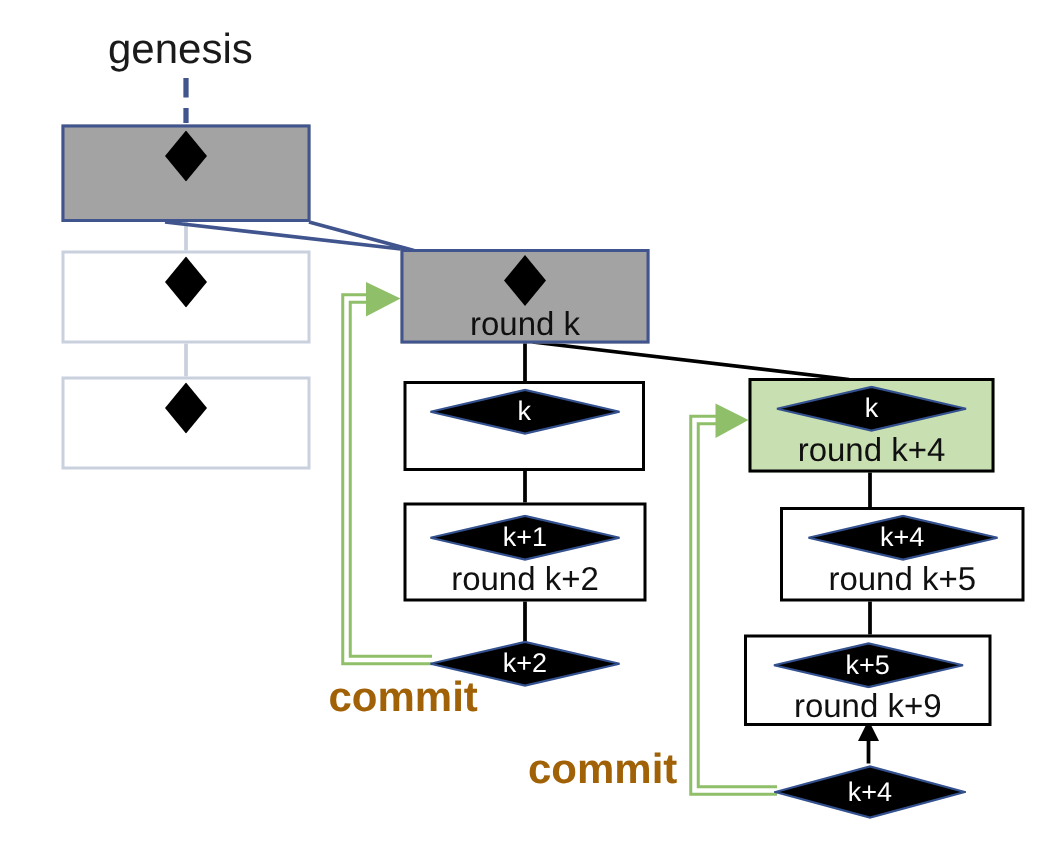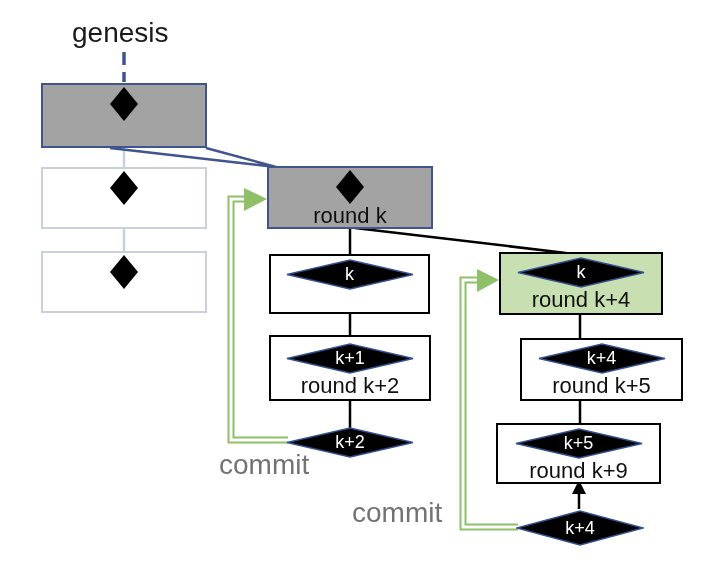--- a/index.html
+++ b/index.html
@@ -34,21 +34,21 @@
   }
   .boxlabel{
     margin-top:0px;
     font-size:22px;color:#101010;line-height:1.05;white-space:nowrap;
   }
   .caption{
     position:absolute;z-index:3;
     font-size:28px;line-height:1;white-space:nowrap;
   }
   .caption.black{color:#1a1a1a;}
-  .caption.green{color:#737373;}
+  .caption.green{color:#a16207;font-weight:bold;}
 </style>
 </head>
 <body>
 
 <div id="canvas">
 
   <svg id="wires" width="702" height="566" viewBox="0 0 702 566">
 
     <path d="M124,52 V82" stroke="#40548E" stroke-width="3.5" stroke-dasharray="13 7" fill="none"></path>
 

